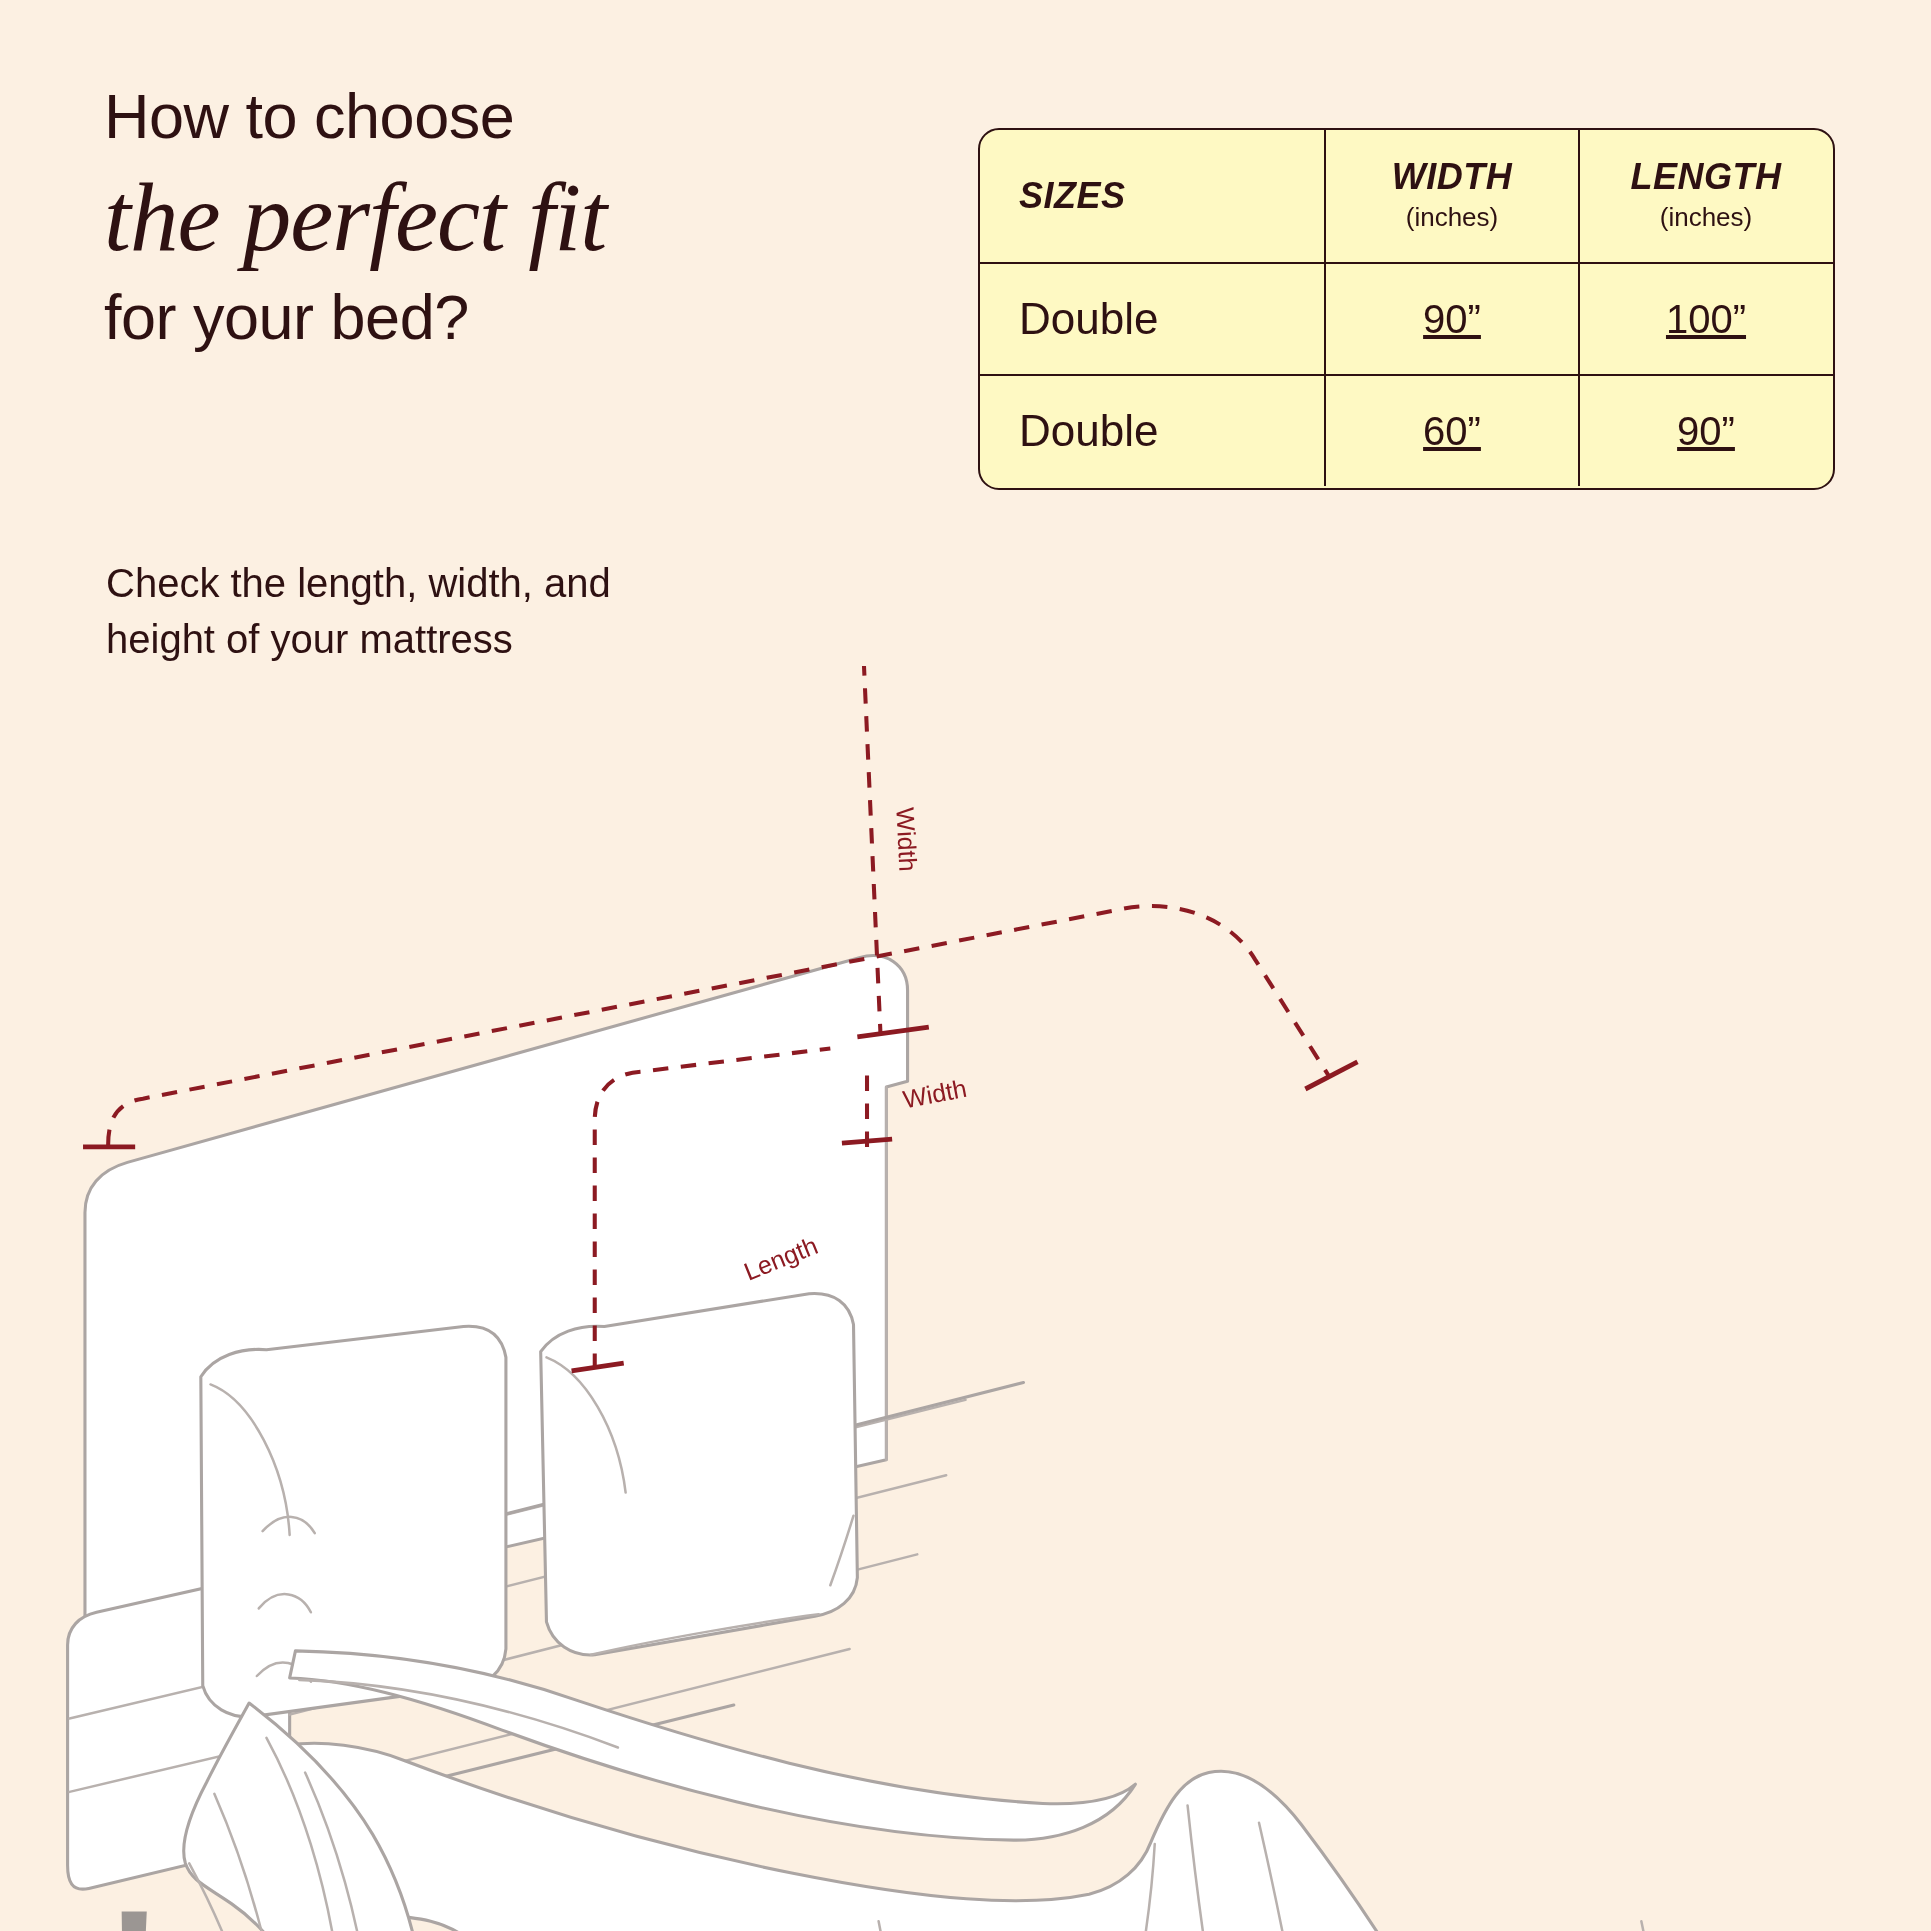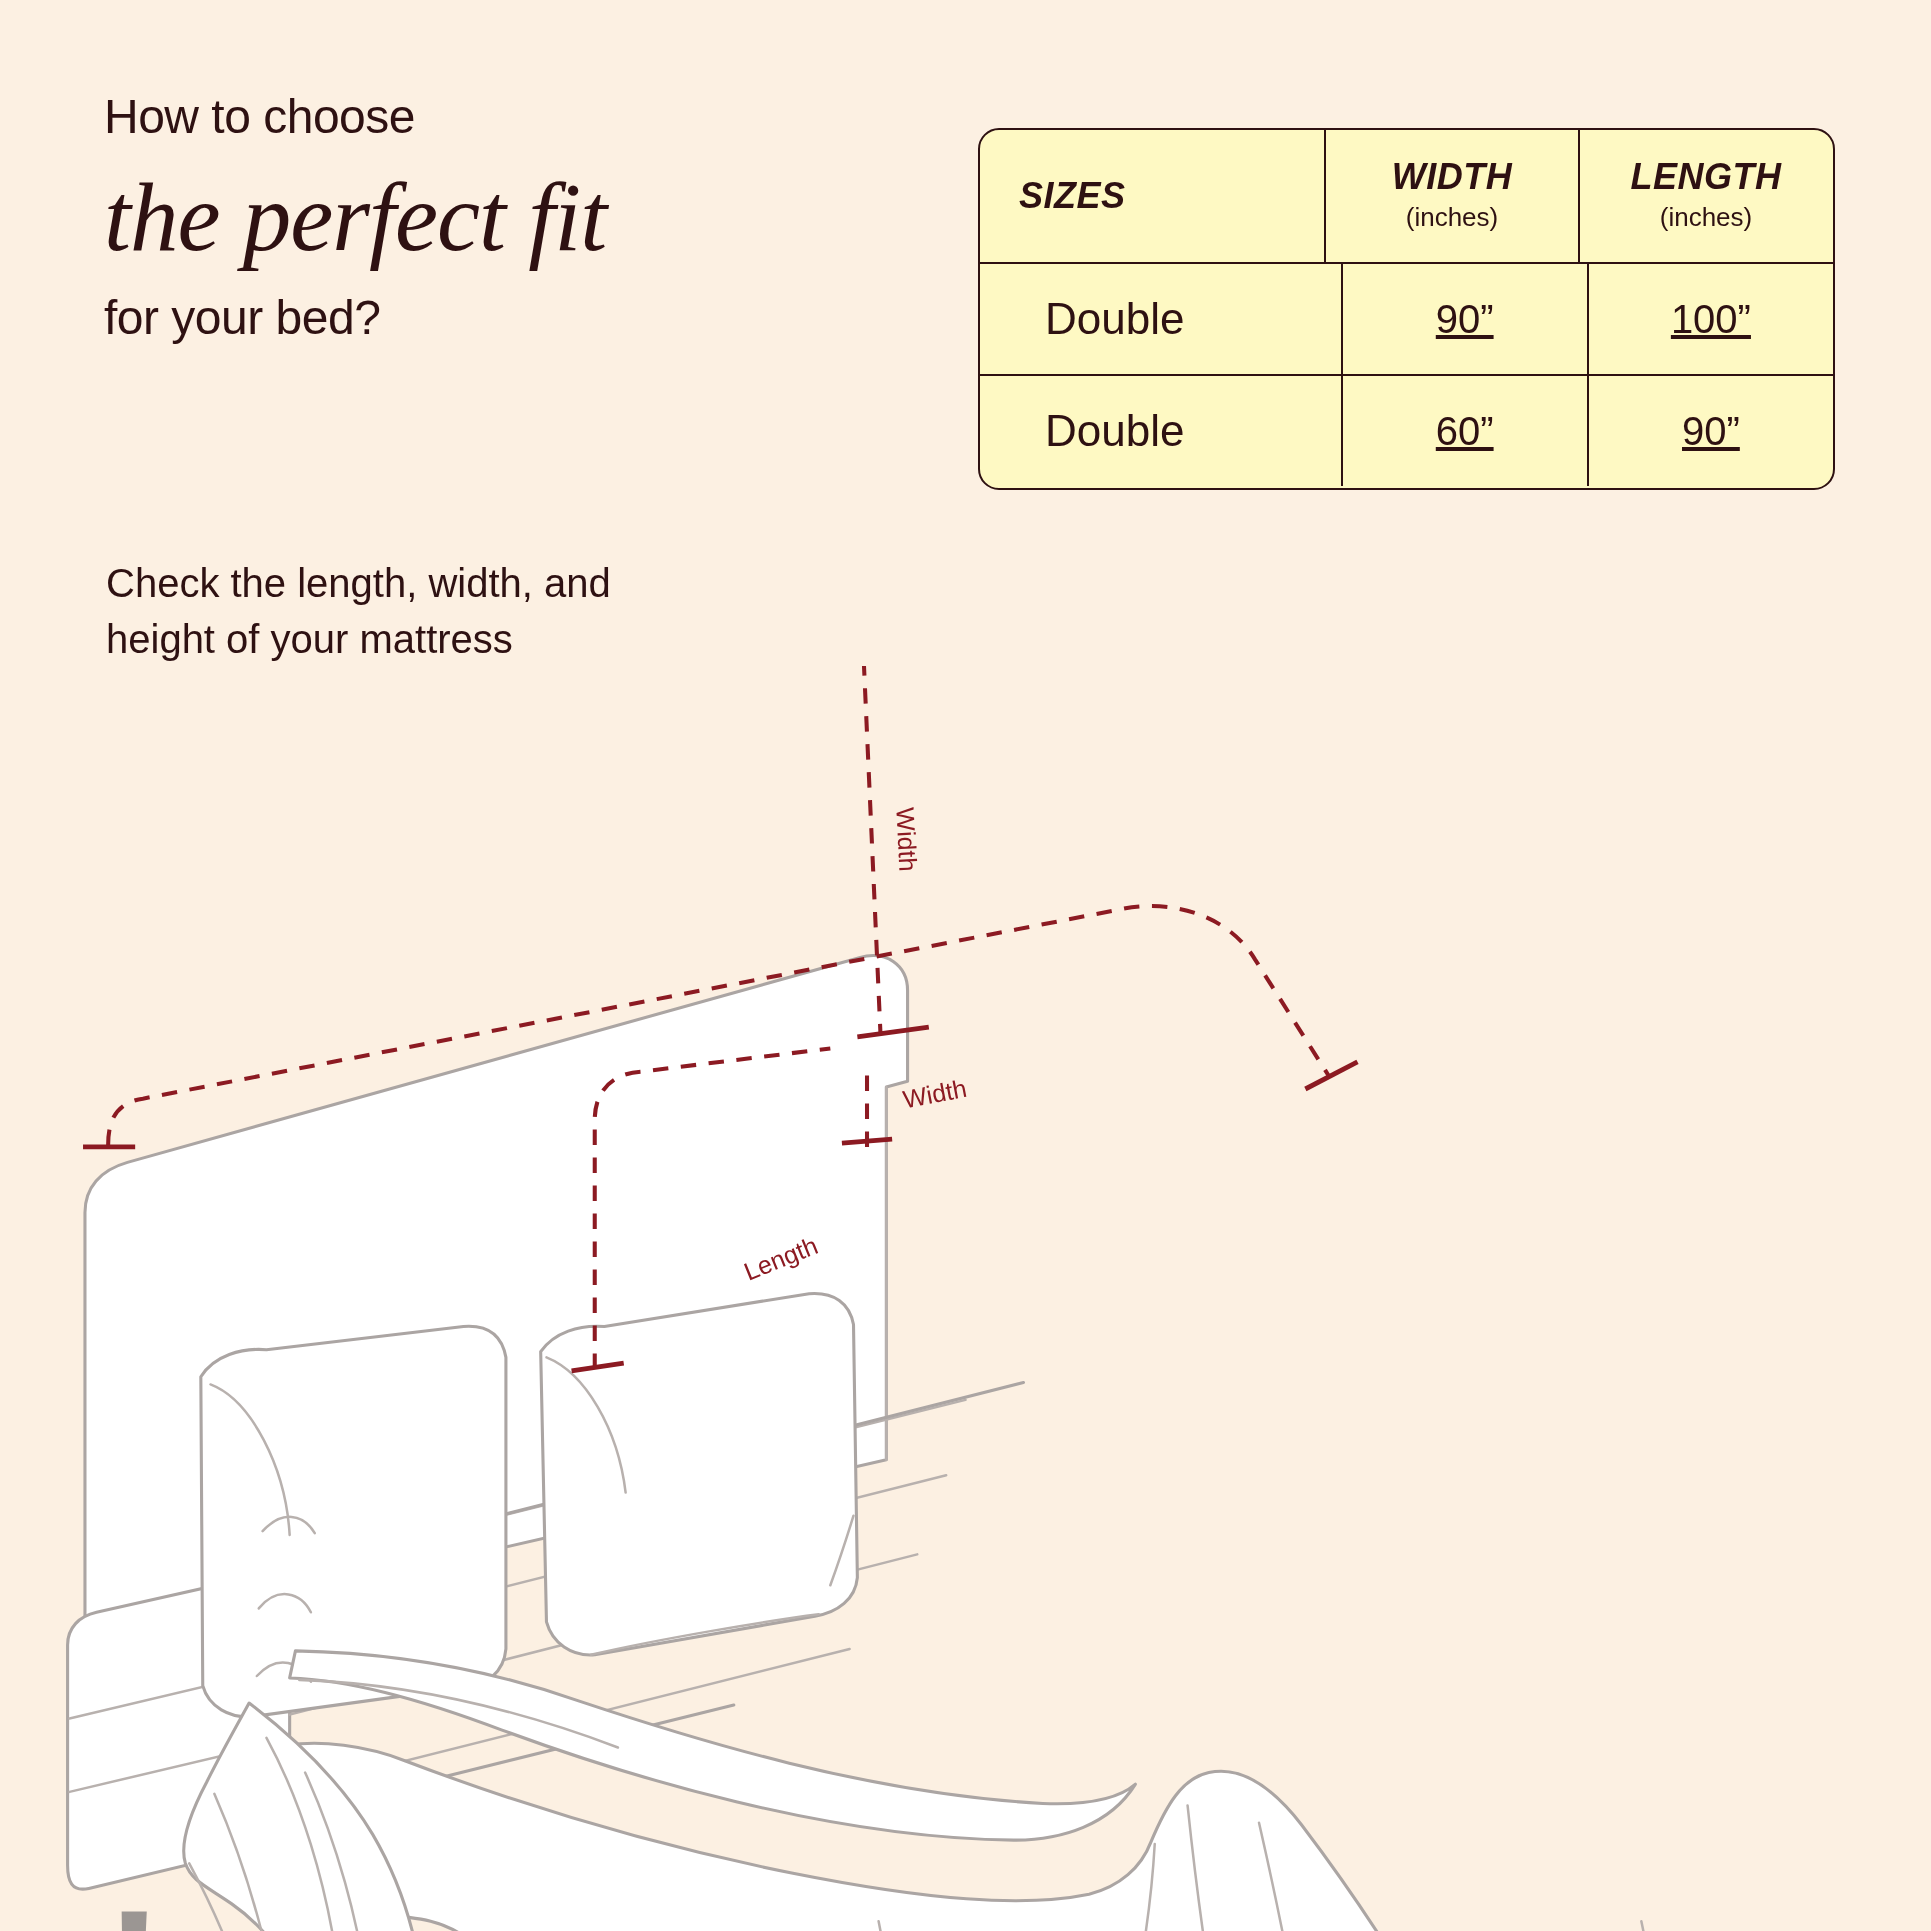--- a/index.html
+++ b/index.html
@@ -15,21 +15,21 @@
   #root { position: relative; width: 1931px; height: 1931px; }
 
   
   .head-block {
     position: absolute;
     left: 104px; top: 75px;
     width: 811px;
   }
   .h-line1, .h-line3 {
     font-family: "Liberation Sans", sans-serif;
-    font-size: 48px;
+    font-size: 63px;
     line-height: 83px;
     color: #2E1112;
     letter-spacing: -0.5px;
     font-weight: 400;
   }
   .h-line2 {
     font-family: "Liberation Serif", serif;
     font-style: italic;
     font-size: 97px;
     line-height: 108px;
@@ -54,21 +54,21 @@
     left: 978px; top: 128px;
     width: 857px; height: 362px;
     background: #fef9c3;
     border: 2.9px solid #2E1112;
     border-radius: 21px;
     box-sizing: border-box;
     overflow: hidden;
   }
   .st-row { display: flex; box-sizing: border-box; }
   .st-row.hdr { height: 132px; }
-  .st-row.body { height: 112px; border-top: 2.9px solid #2E1112; padding-left: 26px; }
+  .st-row.body { height: 112px; border-top: 2.9px solid #2E1112; }
   .st-cell {
     box-sizing: border-box;
     display: flex;
     flex-direction: column;
     justify-content: center;
   }
   .st-cell.c0 { width: 344px; padding-left: 39px; align-items: flex-start; }
   .st-cell.c1 { width: 254px; border-left: 2.9px solid #2E1112; align-items: center; }
   .st-cell.c2 { width: 254px; border-left: 2.9px solid #2E1112; align-items: center; }
 

